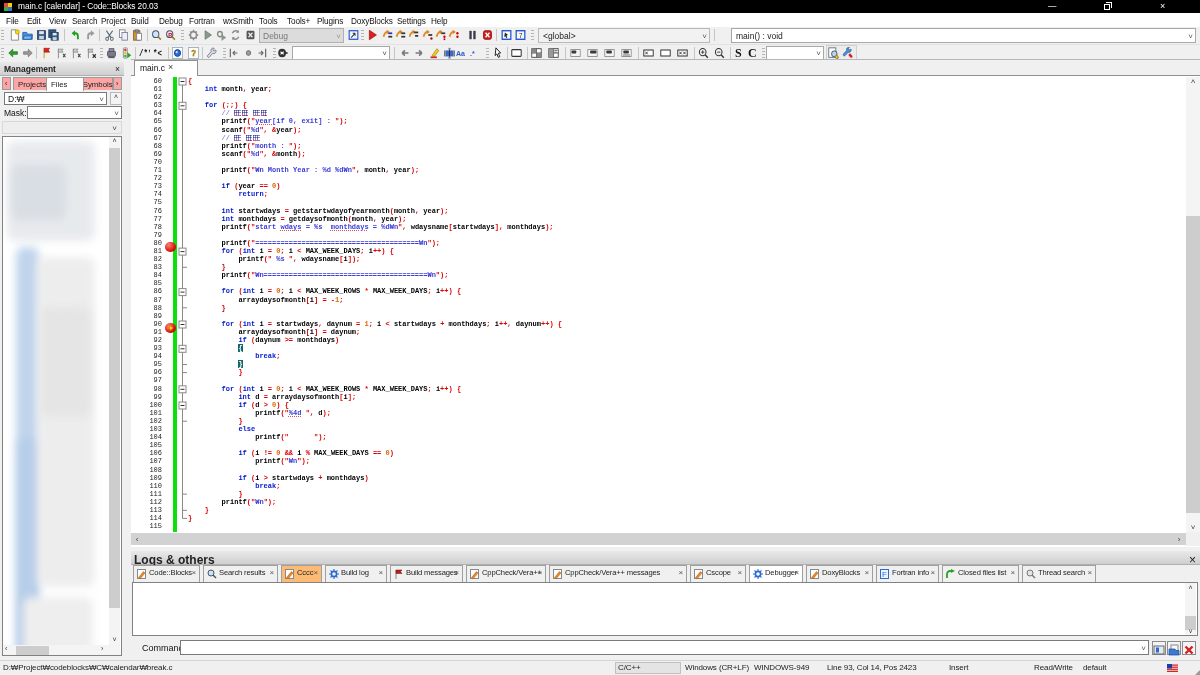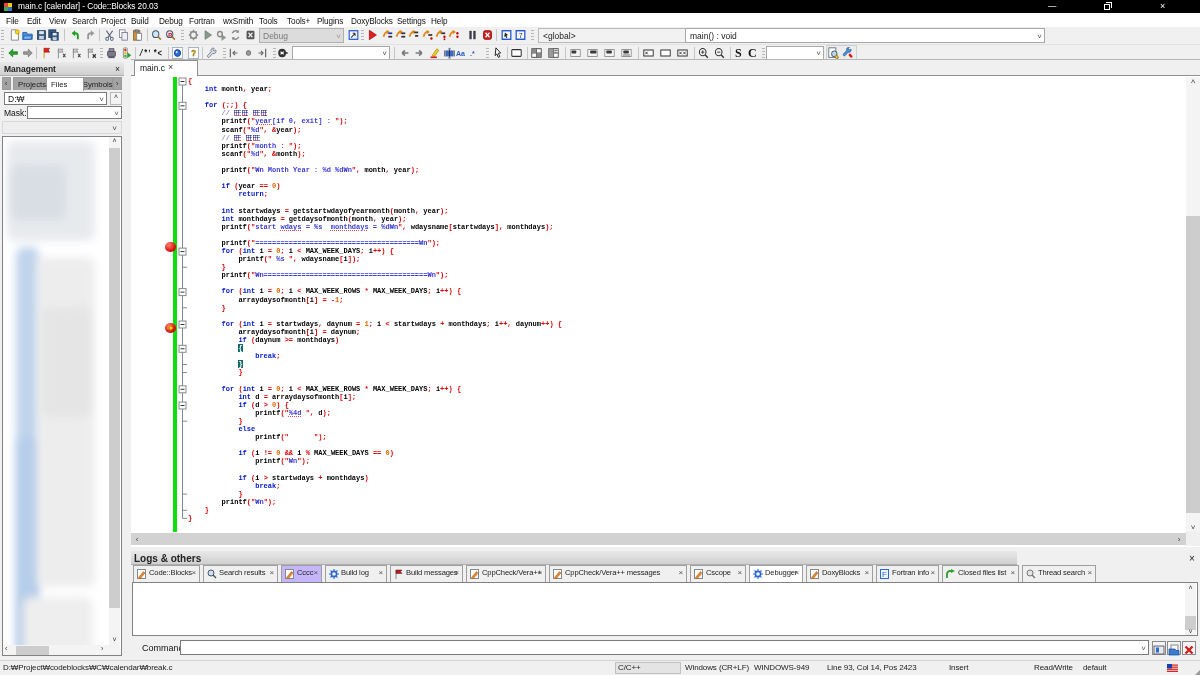--- a/index.html
+++ b/index.html
@@ -18,21 +18,21 @@
 #tb2{left:0;top:45px;width:1200px;height:17px;background:#f0f0f0;}
 .grip{position:absolute;top:3px;width:3px;height:11px;background:repeating-linear-gradient(180deg,#b5b5b5 0 1px,#f0f0f0 1px 3px);}
 .sep{position:absolute;top:2px;width:1px;height:12px;background:#c6c6c6;}
 .ic{position:absolute;width:14px;height:14px;top:1px;}
 .ic svg{position:absolute;left:0;top:0;}
 .combo{position:absolute;background:#fff;border:1px solid #a8a8a8;font-size:8.5px;color:#222;}
 .combo .vv{position:absolute;right:2px;color:#555;font-size:8px;}
 
 #mgmt{left:0;top:62px;width:124px;height:598px;background:#f0f0f0;}
 #mgmt-h{left:0;top:0;width:124px;height:14px;background:linear-gradient(180deg,#e9e9e9,#cfcfcf);border-bottom:1px solid #b0b0b0;font-size:8.5px;font-weight:bold;color:#222;}
-.tab-sm{position:absolute;top:0;height:14px;font-size:7.8px;color:#222;background:#a3a3a3;border:1px solid #9a9a9a;border-bottom:none;text-align:center;}
+.tab-sm{position:absolute;top:0;height:14px;font-size:7.8px;color:#222;background:#fca5a5;border:1px solid #9a9a9a;border-bottom:none;text-align:center;}
 
 #ed{left:131px;top:59px;width:1069px;height:488px;background:#fff;}
 #edtabs{position:absolute;left:0;top:0;width:1069px;height:17px;background:#f0f0f0;border-top:1px solid #b6b6b6;border-bottom:1px solid #8f8f8f;}
 #edtab{position:absolute;left:3px;top:1px;width:64px;height:16px;background:#fff;border:1px solid #8f8f8f;border-bottom:none;font-size:8.5px;color:#111;}
 pre{font-family:"Liberation Mono",monospace;font-size:7px;line-height:8.1px;}
 #lnum{position:absolute;left:1px;top:18px;width:30px;text-align:right;color:#1c1c1c;}
 #gbar{position:absolute;left:42px;top:18px;width:3.5px;height:455px;background:#0ce00c;}
 #fold{position:absolute;left:45px;top:18px;width:13px;height:455px;}
 #codep{position:absolute;left:57px;top:18px;color:#000;font-weight:bold;}
 #codep .k{color:#0018cc;}
@@ -43,21 +43,21 @@
 #codep u{text-decoration:underline dotted #e05050 1px;text-underline-offset:1px;}
 #codep .bm{background:#156868;color:#fff;font-weight:bold;}
 .kg{display:inline-block;width:6.5px;height:6px;margin:0 1px -1px 0;background:linear-gradient(90deg,#7d7dca 0 1px,#fff 1px 2px,#8d8dce 2px 3.5px,#fff 3.5px 4.5px,#7d7dca 4.5px 5.5px,#fff 5.5px),linear-gradient(180deg,#8d8dce 0 1px,#fff 1px 2.5px,#8d8dce 2.5px 3.5px,#fff 3.5px 5px,#7d7dca 5px 6px);background-blend-mode:multiply;border-bottom:1px dotted #e05050;}
 .bp{position:absolute;width:11px;height:10.5px;border-radius:50%;background:radial-gradient(circle at 35% 30%,#ff8070,#d30000 72%);}
 
 .sb-tr{position:absolute;background:#f4f4f4;}
 .sb-th{position:absolute;background:#cdcdcd;}
 .sb-ar{position:absolute;color:#404040;text-align:center;}
 
 #logs{left:131px;top:551px;width:1069px;height:109px;background:#f0f0f0;}
-#logs-h{position:absolute;left:0;top:0;width:886px;height:14px;background:linear-gradient(180deg,#e9e9e9,#cfcfcf);border-bottom:1px solid #b0b0b0;font-size:10px;font-weight:bold;color:#222;}
+#logs-h{position:absolute;left:0;top:0;width:1069px;height:14px;background:linear-gradient(180deg,#e9e9e9,#cfcfcf);border-bottom:1px solid #b0b0b0;font-size:12px;font-weight:bold;color:#222;}
 .ltab{position:absolute;top:14px;height:28px;background:#f0f0f0;border:1px solid #9f9f9f;font-size:7.6px;letter-spacing:-0.15px;color:#222;white-space:nowrap;}
 .ltab .x{color:#555;font-size:8px;margin-left:4px;}
 #logtxt{position:absolute;left:4px;top:2px;color:#000;}
 
 #status{left:0;top:660px;width:1200px;height:15px;background:#f0f0f0;border-top:1px solid #d4d4d4;font-size:8px;letter-spacing:-0.1px;color:#1a1a1a;}
 #status span{position:absolute;top:2px;}
 .blur1{position:absolute;filter:blur(4px);border-radius:8px;}
 </style></head><body>
 <div id="root">
 
@@ -290,21 +290,21 @@
           <rect x="1.5" y="2" width="11" height="10" fill="#f4f8ff" stroke="#2255cc" stroke-width="1.6"></rect>
           <text x="5" y="10" font-size="8" font-family="Liberation Sans" fill="#222">7</text>
         </svg>
       </div>
       <div class="grip" style="left:531px;"></div>
       <div class="combo" style="left:538px;top:1px;width:172px;height:15px;background:#f2f2f2;border-color:#b8b8b8;">
         <span style="position:absolute;left:4px;top:2px;color:#222;">&lt;global&gt;</span>
         <span class="vv" style="top:3px;">˅</span>
       </div>
       <div class="sep" style="left:714px;"></div>
-      <div class="combo" style="left:685px;top:1px;width:360px;height:15px;">
+      <div class="combo" style="left:731px;top:1px;width:465px;height:15px;">
         <span style="position:absolute;left:4px;top:2px;">main() : void</span>
         <span class="vv" style="top:3px;">˅</span>
       </div>
     </div>
 <div class="abs" id="tb2">
 <div class="grip" style="left:1px;"></div>
       <div class="ic" style="left:8px;top:2px;width:11px;height:12px;">
         <svg width="11" height="12" viewBox="0 0 14 14" preserveAspectRatio="none">
           <path d="M1 7l5-4.5v3h6v3H6v3z" fill="#2ca02c" stroke="#117011" stroke-width="0.8"></path>
         </svg>
@@ -616,20 +616,76 @@
         <div style="position:absolute;left:98px;bottom:0;width:10px;height:10px;font-size:7px;color:#333;">›</div>
       </div>
     </div>
 
 <div class="abs" id="ed">
  <div id="edtabs"></div>
  <div id="edtab">
         <span style="position:absolute;left:5px;top:2px;">main.c</span>
         <span style="position:absolute;left:33px;top:1px;color:#444;font-size:9px;">×</span>
       </div>
+ <pre id="lnum">60
+61
+62
+63
+64
+65
+66
+67
+68
+69
+70
+71
+72
+73
+74
+75
+76
+77
+78
+79
+80
+81
+82
+83
+84
+85
+86
+87
+88
+89
+90
+91
+92
+93
+94
+95
+96
+97
+98
+99
+100
+101
+102
+103
+104
+105
+106
+107
+108
+109
+110
+111
+112
+113
+114
+115</pre>
  <div id="gbar"></div>
  <div id="fold">
         <svg width="13" height="455" style="position:absolute">
           <line x1="6.5" y1="7.0" x2="6.5" y2="441.4" stroke="#888" stroke-width="1"></line>
           <rect x="3" y="1.0" width="7" height="7" fill="#fff" stroke="#888"></rect>
           <line x1="4.5" y1="4.5" x2="8.5" y2="4.5" stroke="#333"></line>
           <rect x="3" y="25.299999999999997" width="7" height="7" fill="#fff" stroke="#888"></rect>
           <line x1="4.5" y1="28.799999999999997" x2="8.5" y2="28.799999999999997" stroke="#333"></line>
           <rect x="3" y="171.1" width="7" height="7" fill="#fff" stroke="#888"></rect>
           <line x1="4.5" y1="174.6" x2="8.5" y2="174.6" stroke="#333"></line>
@@ -739,21 +795,21 @@
         <span class="x" style="position:absolute;right:3px;top:2px;">×</span>
       </div>
 <div class="ltab" style="left:72px;width:75px;background:#f0f0f0;">
         <span style="position:absolute;left:3px;top:3px;"><svg width="10" height="10" viewBox="0 0 10 10">
             <circle cx="4" cy="4" r="3" fill="#cfe0f4" stroke="#456" stroke-width="1"></circle>
             <path d="M6 6l3 3" stroke="#456" stroke-width="1.4"></path>
           </svg></span>
         <span style="position:absolute;left:15px;top:2px;">Search results</span>
         <span class="x" style="position:absolute;right:3px;top:2px;">×</span>
       </div>
-<div class="ltab" style="left:150px;width:41px;background:#c4b5fd;">
+<div class="ltab" style="left:150px;width:41px;background:#fdba74;">
         <span style="position:absolute;left:3px;top:3px;"><svg width="9" height="10" viewBox="0 0 9 10">
             <rect x="0.5" y="0.5" width="8" height="9" fill="#fff" stroke="#888"></rect>
             <path d="M1.5 8.5l5-6 1.5 1.5-5 6z" fill="#e8872a" stroke="#a85a10" stroke-width="0.5"></path>
           </svg></span>
         <span style="position:absolute;left:15px;top:2px;">Cccc</span>
         <span class="x" style="position:absolute;right:3px;top:2px;">×</span>
       </div>
 <div class="ltab" style="left:194px;width:62px;background:#f0f0f0;">
         <span style="position:absolute;left:3px;top:3px;"><svg width="10" height="10" viewBox="0 0 10 10">
             <circle cx="5" cy="5" r="2.6" fill="none" stroke="#2a6ad4" stroke-width="1.6"></circle>

